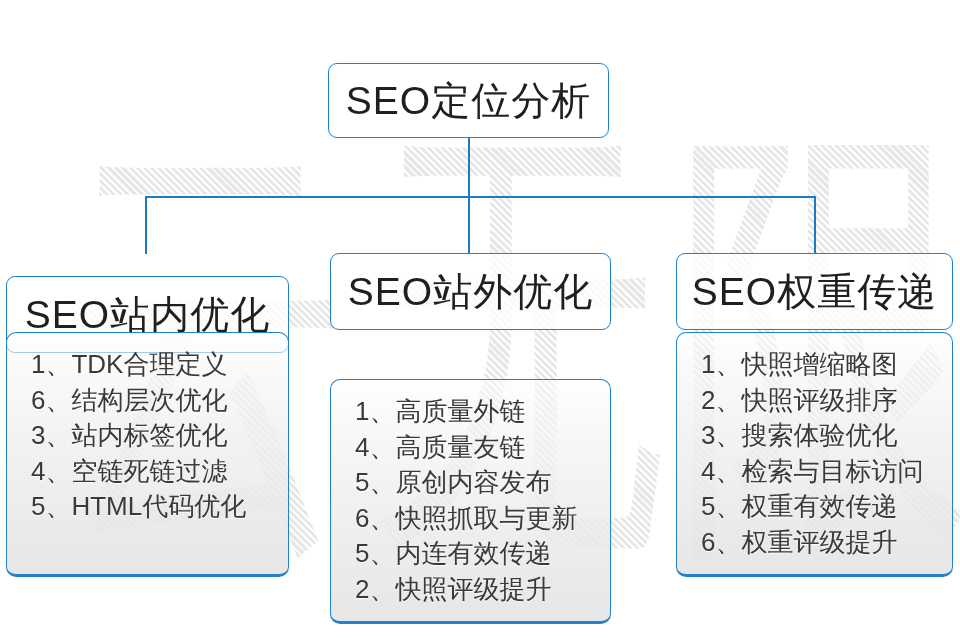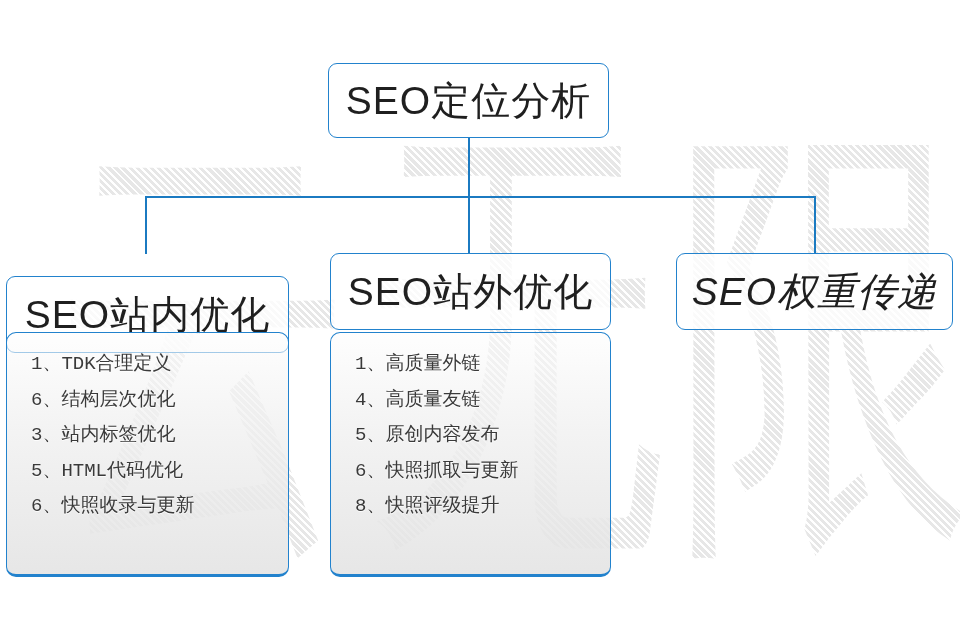--- a/index.html
+++ b/index.html
@@ -60,45 +60,44 @@
     z-index:2;
   }
   .node .node-label{
     font-size:39px;
     letter-spacing:1px;
     white-space:nowrap;
   }
   .root-node{left:328px;top:63px;width:281px;height:75px;}
   .hdr-0{left:6px;  top:268px;width:283px;height:77px;margin-top:8px;}
   .hdr-1{left:330px;top:253px;width:281px;height:77px;}
-  .hdr-2{left:676px;top:253px;width:277px;height:77px;font-style:italic;}
+  .hdr-2{left:676px;top:253px;width:277px;height:77px;}
   
   .panel{
     position:absolute;
     top:332px;height:245px;
     border:1.5px solid var(--border-blue);
     border-bottom-width:3px;
     border-radius:10px;
     background:linear-gradient(180deg,
       rgba(253,253,253,0.55) 0%,
       rgba(240,240,240,0.78) 40%,
       rgba(227,227,227,0.88) 100%);
     padding:14px 0 0 24px;
     z-index:2;
   }
   .panel-0{left:6px;  width:283px;}
-  .panel-1{left:330px;width:281px;}
+  .panel-1{left:330px;width:281px;margin-top:47px;}
   .panel-2{left:676px;width:277px;}
   .list-item{
-    font-size:19px;
+    font-size:26px;
     line-height:35.5px;
     color:var(--list-text);
     text-shadow:0 1px 0 rgba(255,255,255,0.85);
     white-space:nowrap;
-    font-family:Liberation Mono, monospace;
   }
 </style>
 </head>
 <body>
 
 <div class="stage">
 
   <div class="watermark">云无限</div>
   <div class="hatch"></div>
 
@@ -112,32 +111,41 @@
     <span class="node-label">SEO定位分析</span>
   </div>
 
   <div class="node hdr-0">
     <span class="node-label">SEO站内优化</span>
   </div>
   <div class="panel panel-0">
     <div class="list-item">1、TDK合理定义</div>
     <div class="list-item">6、结构层次优化</div>
     <div class="list-item">3、站内标签优化</div>
+    <div class="list-item">4、空链死链过滤</div>
     <div class="list-item">5、HTML代码优化</div>
-    <div class="list-item">6、快照收录与更新</div>
   </div>
 
   <div class="node hdr-1">
     <span class="node-label">SEO站外优化</span>
   </div>
   <div class="panel panel-1">
     <div class="list-item">1、高质量外链</div>
     <div class="list-item">4、高质量友链</div>
     <div class="list-item">5、原创内容发布</div>
     <div class="list-item">6、快照抓取与更新</div>
-    <div class="list-item">8、快照评级提升</div>
+    <div class="list-item">5、内连有效传递</div>
+    <div class="list-item">2、快照评级提升</div>
   </div>
 
   <div class="node hdr-2">
     <span class="node-label">SEO权重传递</span>
   </div>
+  <div class="panel panel-2">
+    <div class="list-item">1、快照增缩略图</div>
+    <div class="list-item">2、快照评级排序</div>
+    <div class="list-item">3、搜索体验优化</div>
+    <div class="list-item">4、检索与目标访问</div>
+    <div class="list-item">5、权重有效传递</div>
+    <div class="list-item">6、权重评级提升</div>
+  </div>
 
 </div>
 
 </body></html>

